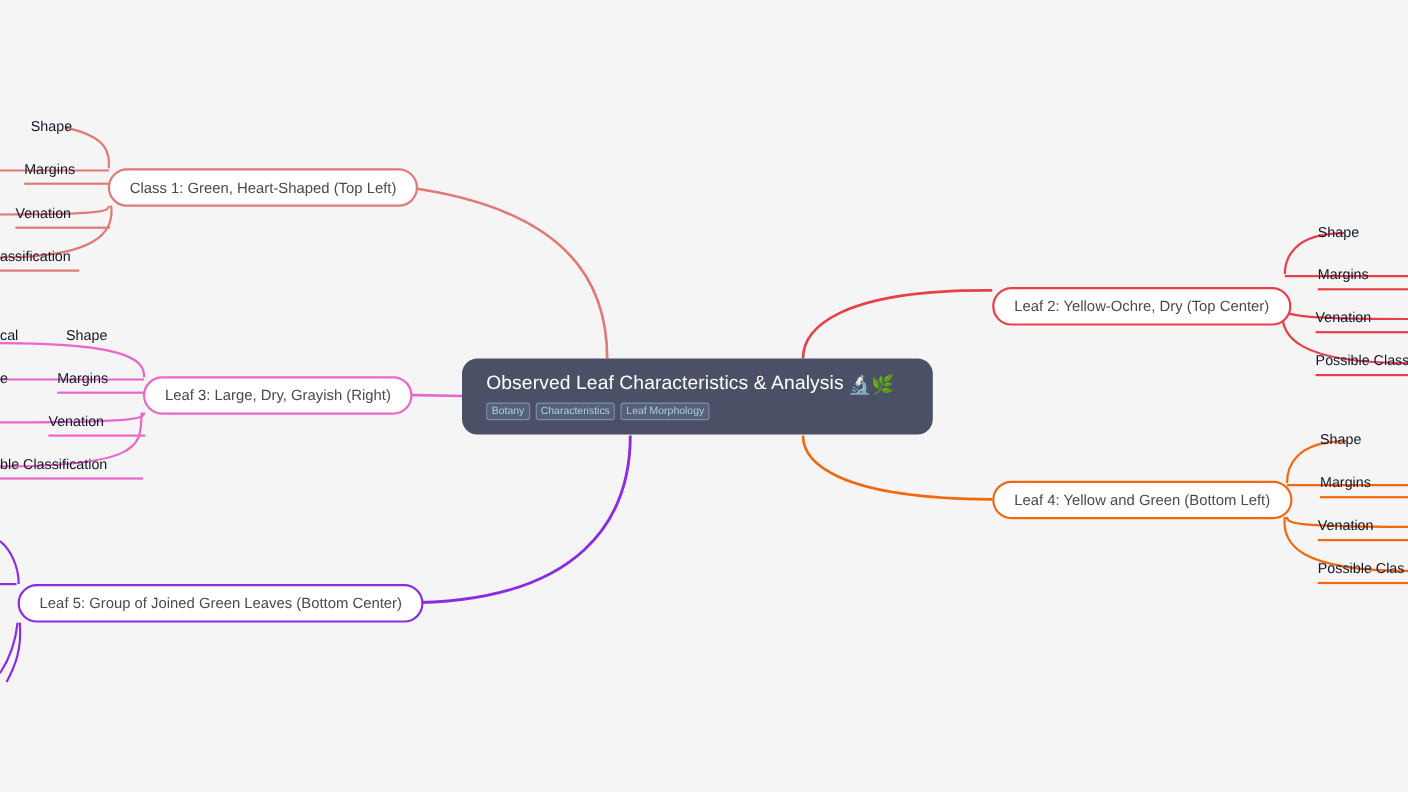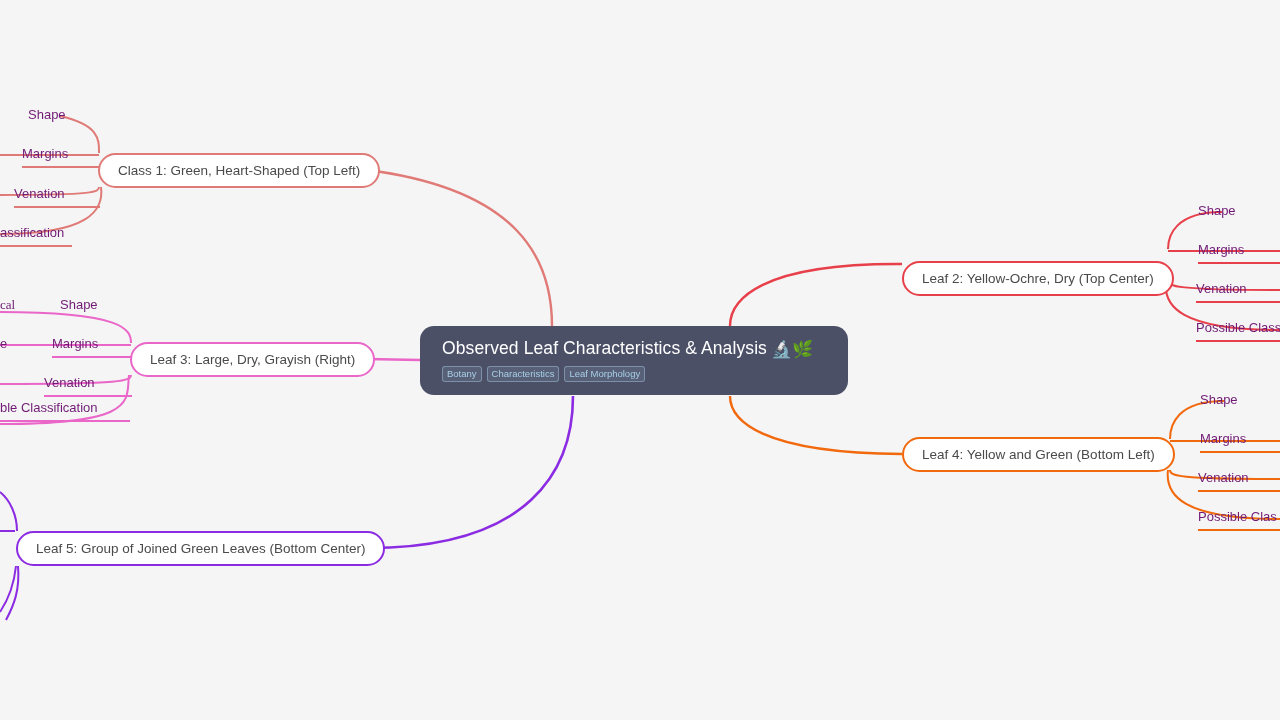--- a/index.html
+++ b/index.html
@@ -77,21 +77,21 @@
   
   .subitem {
     position: absolute;
     white-space: nowrap;
     z-index: 12;
     padding-bottom: 4px;
     border-bottom: 2px solid #f97316;
   }
   .subitem-label {
     font-size: 13px;
-    color: #701a75;
+    color: #0f172a;
     line-height: 16px;
     display: block;
   }
   .subitem.no-rule { border-bottom: none; padding-bottom: 0; }
   .sub3 { font-size: 13px; }
 </style>
 </head>
 <body>
 
 <div id="canvas">
@@ -182,24 +182,24 @@
   </div>
   <div class="subitem no-rule" style="left:60px; top:297px;">
     <span class="subitem-label">Shape</span>
   </div>
   <div class="subitem" style="left:52px; top:336px; width:80px; border-color:#ea66c8;">
     <span class="subitem-label">Margins</span>
   </div>
   <div class="subitem" style="left:44px; top:375px; width:88px; border-color:#ea66c8;">
     <span class="subitem-label">Venation</span>
   </div>
-  <div class="subitem" style="left:0px; top:400px; width:130px; border-color:#ea66c8;">
+  <div class="subitem" style="left:0px; top:414px; width:130px; border-color:#ea66c8;">
     <span class="subitem-label">ble Classification</span>
   </div>
-  <div class="subitem no-rule sub3" style="left:0px; top:297px;font-family:Liberation Serif, serif;">
+  <div class="subitem no-rule sub3" style="left:0px; top:297px;">
     <span class="subitem-label">cal</span>
   </div>
   <div class="subitem no-rule sub3" style="left:0px; top:336px;">
     <span class="subitem-label">e</span>
   </div>
 
   <div class="branch" style="left:902px; top:437px; border-color:#f2690d;">
     <span class="branch-label">Leaf 4: Yellow and Green (Bottom Left)</span>
   </div>
   <div class="subitem no-rule" style="left:1200px; top:392px;">

